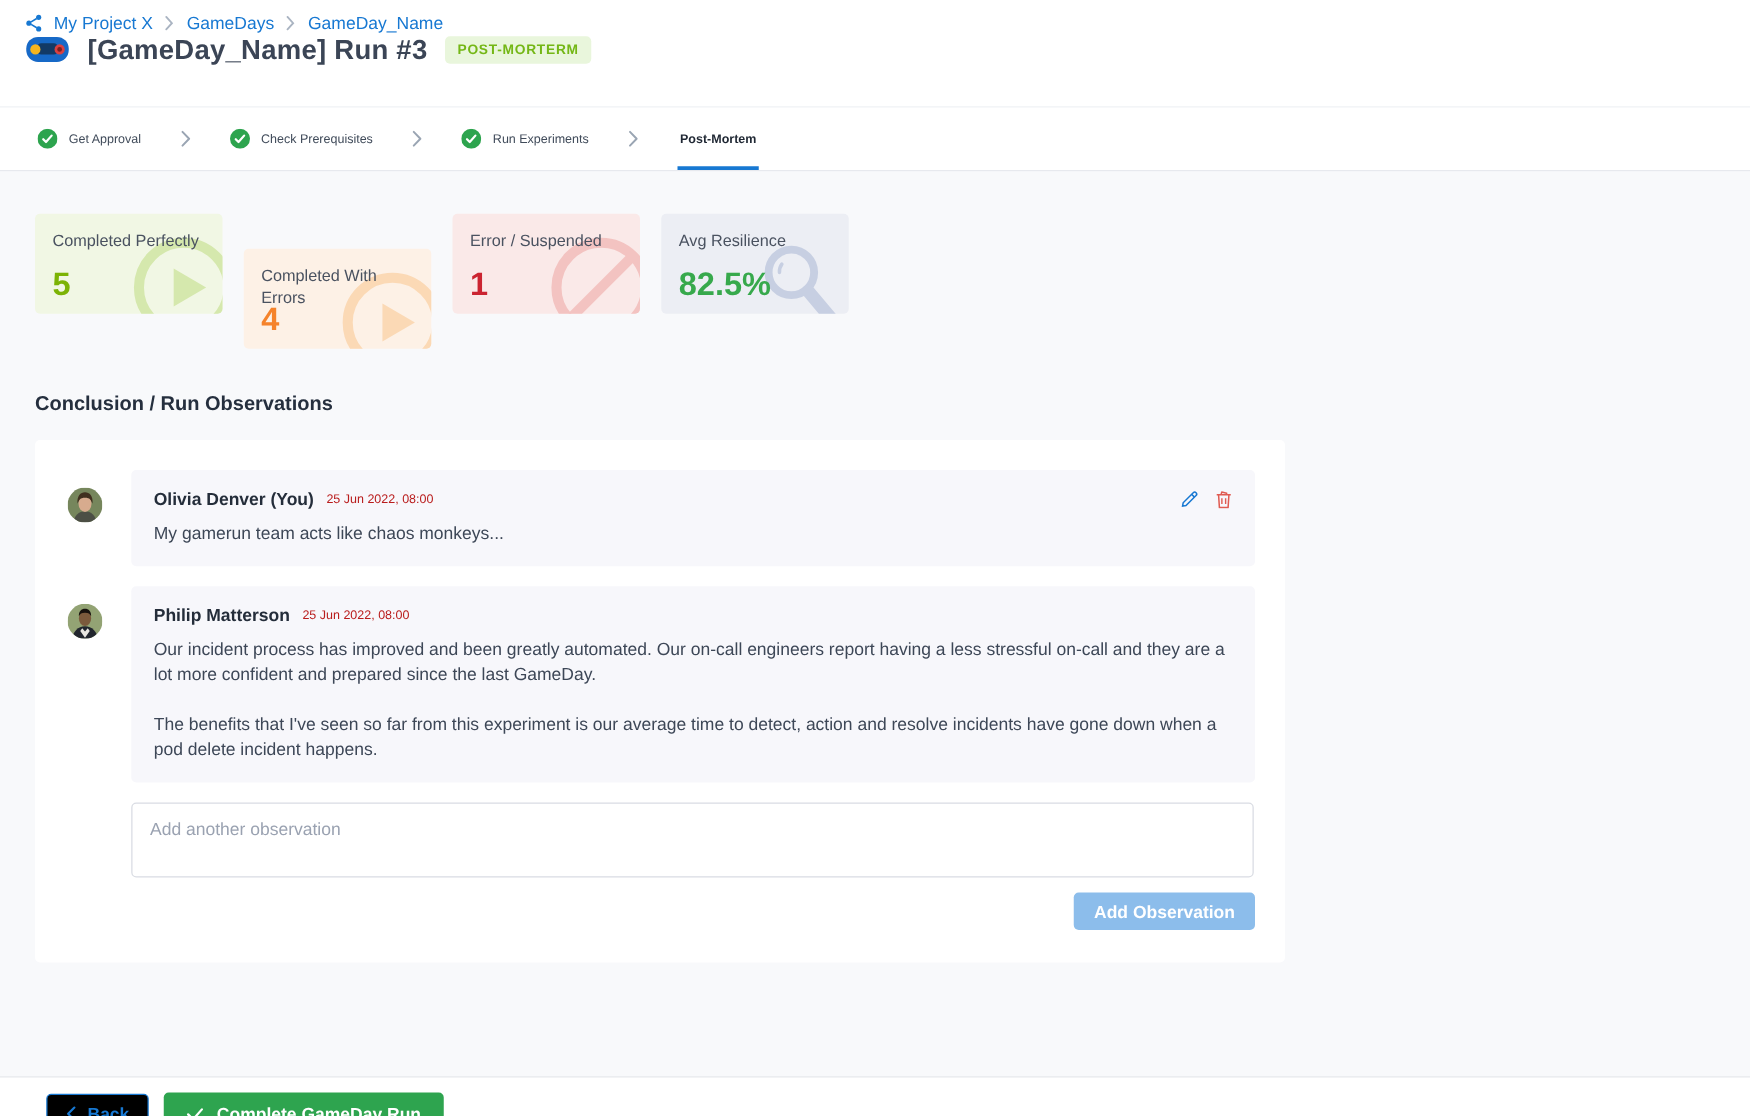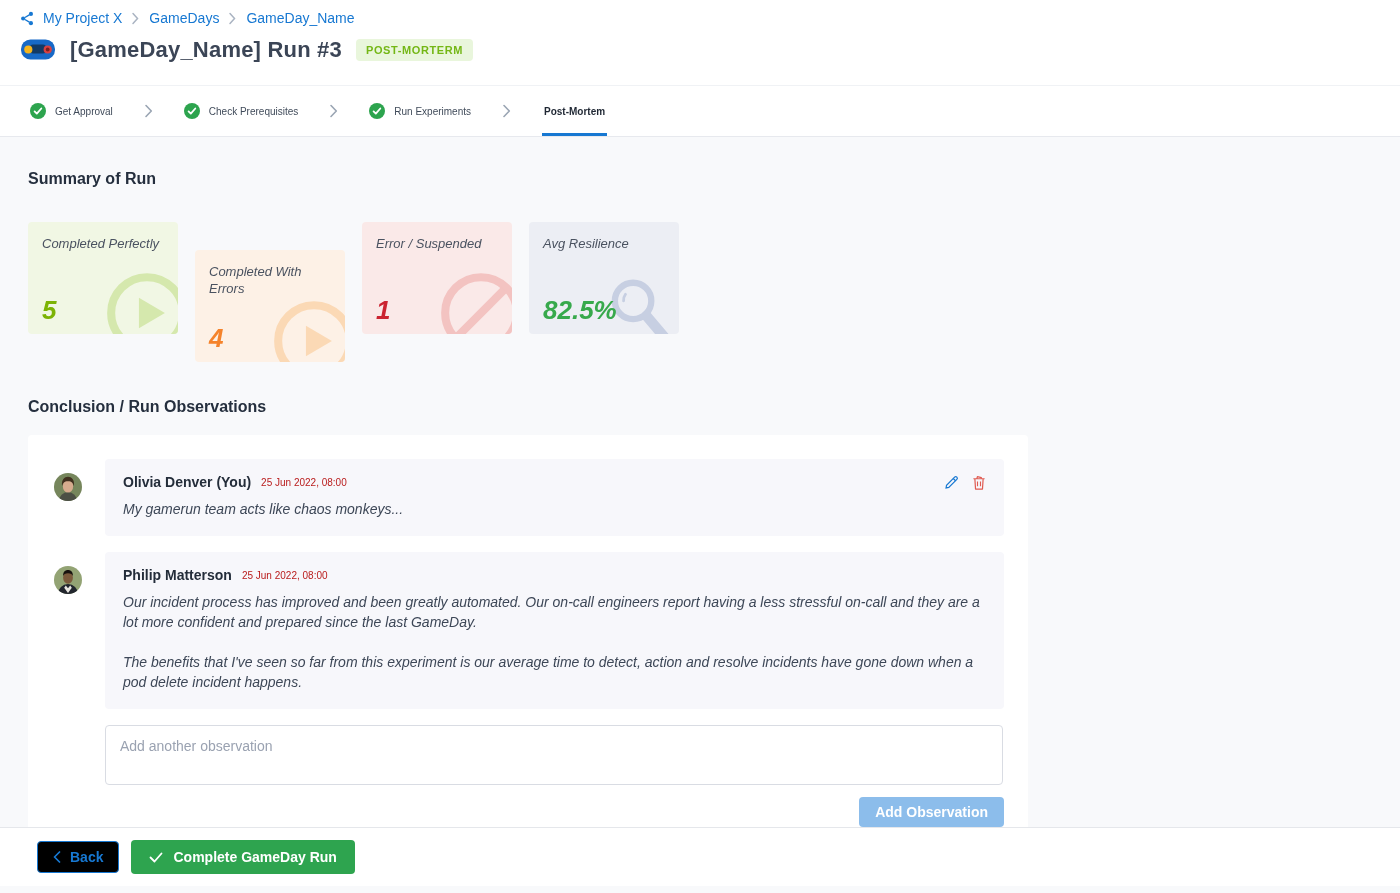--- a/index.html
+++ b/index.html
@@ -4,43 +4,43 @@
 <style>
   * { margin:0; padding:0; box-sizing:border-box; }
   html,body { width:1400px; height:893px; overflow:hidden; }
   body { font-family:"Liberation Sans", sans-serif; background:#f8f9fb; color:#3d4757; }
 
   
   .header { background:#fff; height:85px; padding:10px 0 0 20px; }
   .breadcrumb { display:flex; align-items:center; gap:8px; font-size:14px; }
   .crumb { color:#1778d2; text-decoration:none; cursor:pointer; }
   .crumb-sep { display:flex; align-items:center; margin:0 1px; }
-  .title-row { margin-top:10px; display:flex; align-items:center; gap:14px; }
+  .title-row { display:flex; align-items:center; gap:14px; }
   .page-title { font-size:22px; font-weight:bold; color:#3b4556; letter-spacing:.2px; }
   .badge { background:#e9f6dc; color:#74b716; font-size:11px; font-weight:bold;
            letter-spacing:.6px; padding:5px 10px; border-radius:4px; }
 
   
   .tabbar { background:#fff; height:52px; border-top:1px solid #f0f2f5; border-bottom:1px solid #e7e9ee;
             display:flex; align-items:stretch; padding-left:30px; gap:30px; }
   .step { display:flex; align-items:center; gap:9px; font-size:10px; color:#404b5a; cursor:pointer; }
   .step-sep { display:flex; align-items:center; }
   .step--active { font-weight:bold; color:#1f2733; position:relative; padding:0 2px; }
   .step--active::after { content:""; position:absolute; left:0; right:0; bottom:0;
                          height:3px; background:#1778d2; }
 
   
   .content { padding:0 28px; height:690px; background:#f8f9fb; }
   .section-heading { font-size:16px; font-weight:bold; color:#252f3e; }
   .section-heading.first { padding-top:33px; }
   .section-heading.second { margin-top:36px; }
 
   .cards { display:flex; gap:17px; margin-top:34px; }
-  .stat-card { position:relative; width:150px; height:112px; border-radius:4px;
-               padding:13px 14px; overflow:hidden;font-style:italic; }
+  .stat-card { position:relative; width:150px; height:80px; border-radius:4px;
+               padding:13px 14px; overflow:hidden; }
   .stat-label { font-size:13px; line-height:1.32; color:#4a5260; position:relative; z-index:2; }
   .stat-value { position:absolute; left:14px; bottom:8px; font-size:26px; font-weight:bold; z-index:2; }
   .stat-icon { position:absolute; color:inherit; z-index:1; }
   .stat-icon svg { display:block; width:86px; height:86px; }
   .icon-play, .icon-ban { right:-12px; bottom:-22px; }
   .icon-magnifier { right:0px; bottom:-16px; }
   .icon-magnifier svg { width:76px; height:76px; }
   .card--green  { background:#f1f7e4; }  .card--green  .stat-value{ color:#7cb305; } .card--green  .stat-icon{ color:#d5e8ad; }
   .card--orange { background:#fdf1e6;margin-top:28px; }  .card--orange .stat-value{ color:#f5832b; } .card--orange .stat-icon{ color:#fbd9b5; }
   .card--red    { background:#fae9e8; }  .card--red    .stat-value{ color:#cb2431; } .card--red    .stat-icon{ color:#f3c3c1; }
@@ -52,21 +52,21 @@
   .comment { display:flex; gap:23px; margin-bottom:16px; }
   .avatar { width:28px; height:28px; border-radius:50%; overflow:hidden; flex:none; margin-top:14px; }
   .avatar svg { display:block; }
   .bubble { flex:1; background:#f7f7fb; border-radius:4px; padding:15px 18px 17px; }
   .bubble-head { display:flex; align-items:center; gap:10px; }
   .comment-author { font-size:14px; font-weight:bold; color:#242d3a; }
   .comment-time { font-size:10px; color:#b91c1c; }
   .bubble-spacer { flex:1; }
   .comment-actions { display:flex; align-items:center; gap:13px; }
   .icon-btn { background:none; border:none; cursor:pointer; padding:0; display:flex; }
-  .comment-text { font-size:14px; line-height:20px; color:#3d4757; margin-top:9px;font-style:italic; }
+  .comment-text { font-size:14px; line-height:20px; color:#3d4757; margin-top:9px; }
   .comment-text + .comment-text { margin-top:20px; }
 
   .obs-input { display:block; margin-left:51px; width:898px; height:60px; border:1px solid #d9dce3;
                border-radius:4px; padding:12px 14px; font-family:"Liberation Sans", sans-serif;
                font-size:14px; color:#0369a1; resize:none; outline:none; }
   .obs-input::placeholder { color:#9aa2b1; }
   .add-row { display:flex; justify-content:flex-end; margin-top:12px; }
   .add-btn { background:#8cbdeb; color:#fff; border:none; border-radius:4px; height:30px;
              padding:0 16px; font-family:"Liberation Sans", sans-serif; font-size:14px;
              font-weight:bold; cursor:not-allowed; }
@@ -167,21 +167,20 @@
         <path d="M3 2.5l5.3 5.5L3 13.5" stroke="#9aa5b3" stroke-width="1.6" fill="none" stroke-linecap="round" stroke-linejoin="round"></path>
       </svg>
   </span>
   <div class="step step--active">
     <span>Post-Mortem</span>
   </div>
 </div>
 
 <div class="content">
 
-  <h2 class="section-heading first">Summary of Run</h2>
 
   <div class="cards">
     <div class="stat-card card--green">
       <div class="stat-label">Completed Perfectly</div>
       <div class="stat-value">5</div>
       <span class="stat-icon icon-play">
         <svg viewBox="0 0 48 48">
             <circle cx="24" cy="24" r="20" fill="none" stroke="currentColor" stroke-width="4.5"></circle>
             <path d="M19.5 15.5L34 24l-14.5 8.5z" fill="currentColor"></path>
           </svg>

